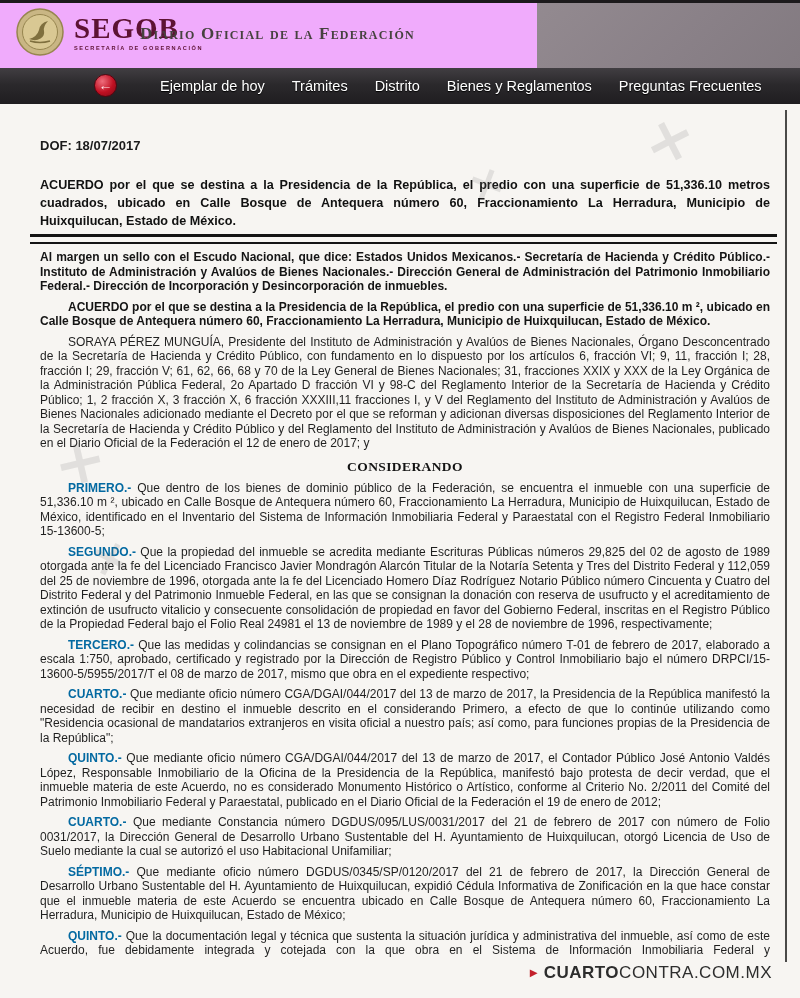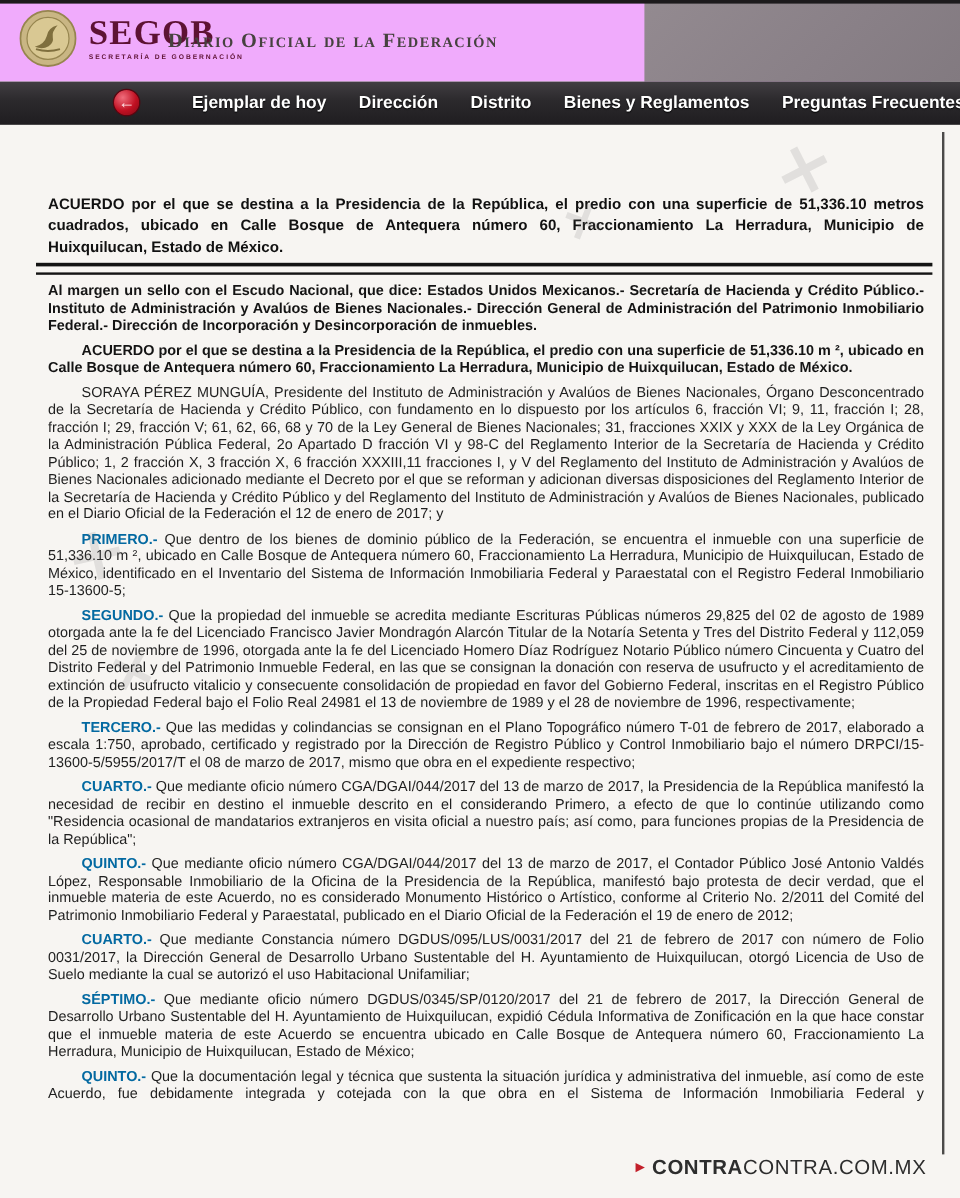--- a/index.html
+++ b/index.html
@@ -23,21 +23,21 @@
   .brand { font-family:"Liberation Serif", serif; font-weight:bold; font-size:29px; letter-spacing:1px; color:#5d1233; line-height:30px; }
   .brand-sub { font-size:5.6px; font-weight:bold; letter-spacing:1.6px; color:#5d1233; margin-top:2px; }
   .site-title { position:absolute; top:24px; left:140px; font-family:"Liberation Serif", serif; font-variant:small-caps; font-size:17px; letter-spacing:1.2px; color:#46423f; font-weight:600; }
 
   
   .navbar { position:absolute; top:68px; left:0; width:800px; height:36px; background:linear-gradient(#413e42 0%, #2b292c 45%, #1f1d20 100%); z-index:3; overflow:hidden; }
   .back-btn { position:absolute; left:94px; top:6px; width:23px; height:23px; border-radius:50%;
     background:radial-gradient(circle at 35% 30%, #ef6d7c, #c01022 55%, #7e0a16);
     border:1px solid #550610; color:#ffe2e6; font-size:14px; font-weight:bold; line-height:21px; text-align:center; cursor:pointer; }
   .nav-items { position:absolute; left:160px; top:0; height:36px; display:flex; gap:27px; align-items:center; white-space:nowrap; }
-  .nav-item { color:#ffffff; font-weight:bold; font-size:14.5px; text-shadow:0 1px 1px #000; cursor:pointer; }
+  .nav-item { color:#ffffff; font-weight:normal; font-size:14.5px; text-shadow:0 1px 1px #000; cursor:pointer; }
 
   
   .doc { position:absolute; top:104px; left:0; width:800px; height:894px; background:#f7f5f2; overflow:hidden; }
   .doc-edge { position:absolute; top:6px; right:13px; width:2px; height:852px; background:#4b4a49; }
   .doc-inner { padding:34px 30px 0 40px; }
 
   .dof-date { font-weight:bold; font-size:13px; color:#1b1b1b; }
 
   .headline { margin-top:23px; font-weight:bold; font-size:12.6px; line-height:18px; text-align:justify; color:#111; }
 
@@ -83,61 +83,63 @@
   </div>
   <div class="site-title">Diario Oficial de la Federación</div>
 </div>
 
 <div class="navbar">
   <div class="back-btn">
     <span>←</span>
   </div>
   <div class="nav-items">
     <span class="nav-item">Ejemplar de hoy</span>
-    <span class="nav-item">Dirección</span>
+    <span class="nav-item">Trámites</span>
     <span class="nav-item">Distrito</span>
     <span class="nav-item">Bienes y Reglamentos</span>
     <span class="nav-item">Preguntas Frecuentes</span>
   </div>
 </div>
 
 <div class="doc">
   <div class="doc-edge"></div>
 
   <span class="wm w1">✕</span>
   <span class="wm w2">✕</span>
   <span class="wm w3">✕</span>
   <span class="wm w4">✕</span>
 
   <div class="doc-inner">
+    <div class="dof-date">DOF: 18/07/2017</div>
 
     <div class="headline">ACUERDO por el que se destina a la Presidencia de la República, el predio con una superficie de 51,336.10 metros cuadrados, ubicado en Calle Bosque de Antequera número 60, Fraccionamiento La Herradura, Municipio de Huixquilucan, Estado de México.</div>
 
     <div class="double-rule"></div>
 
     <p class="par bold">Al margen un sello con el Escudo Nacional, que dice: Estados Unidos Mexicanos.- Secretaría de Hacienda y Crédito Público.- Instituto de Administración y Avalúos de Bienes Nacionales.- Dirección General de Administración del Patrimonio Inmobiliario Federal.- Dirección de Incorporación y Desincorporación de inmuebles.</p>
 
     <p class="par bold indent">ACUERDO por el que se destina a la Presidencia de la República, el predio con una superficie de 51,336.10 m ², ubicado en Calle Bosque de Antequera número 60, Fraccionamiento La Herradura, Municipio de Huixquilucan, Estado de México.</p>
 
     <p class="par indent">SORAYA PÉREZ MUNGUÍA, Presidente del Instituto de Administración y Avalúos de Bienes Nacionales, Órgano Desconcentrado de la Secretaría de Hacienda y Crédito Público, con fundamento en lo dispuesto por los artículos 6, fracción VI; 9, 11, fracción I; 28, fracción I; 29, fracción V; 61, 62, 66, 68 y 70 de la Ley General de Bienes Nacionales; 31, fracciones XXIX y XXX de la Ley Orgánica de la Administración Pública Federal, 2o Apartado D fracción VI y 98-C del Reglamento Interior de la Secretaría de Hacienda y Crédito Público; 1, 2 fracción X, 3 fracción X, 6 fracción XXXIII,11 fracciones I, y V del Reglamento del Instituto de Administración y Avalúos de Bienes Nacionales adicionado mediante el Decreto por el que se reforman y adicionan diversas disposiciones del Reglamento Interior de la Secretaría de Hacienda y Crédito Público y del Reglamento del Instituto de Administración y Avalúos de Bienes Nacionales, publicado en el Diario Oficial de la Federación el 12 de enero de 2017; y</p>
 
+    <div class="considerando">CONSIDERANDO</div>
 
     <p class="par indent"><span class="lead">PRIMERO.-</span><span> Que dentro de los bienes de dominio público de la Federación, se encuentra el inmueble con una superficie de 51,336.10 m ², ubicado en Calle Bosque de Antequera número 60, Fraccionamiento La Herradura, Municipio de Huixquilucan, Estado de México, identificado en el Inventario del Sistema de Información Inmobiliaria Federal y Paraestatal con el Registro Federal Inmobiliario 15-13600-5;</span></p>
 
     <p class="par indent"><span class="lead">SEGUNDO.-</span><span> Que la propiedad del inmueble se acredita mediante Escrituras Públicas números 29,825 del 02 de agosto de 1989 otorgada ante la fe del Licenciado Francisco Javier Mondragón Alarcón Titular de la Notaría Setenta y Tres del Distrito Federal y 112,059 del 25 de noviembre de 1996, otorgada ante la fe del Licenciado Homero Díaz Rodríguez Notario Público número Cincuenta y Cuatro del Distrito Federal y del Patrimonio Inmueble Federal, en las que se consignan la donación con reserva de usufructo y el acreditamiento de extinción de usufructo vitalicio y consecuente consolidación de propiedad en favor del Gobierno Federal, inscritas en el Registro Público de la Propiedad Federal bajo el Folio Real 24981 el 13 de noviembre de 1989 y el 28 de noviembre de 1996, respectivamente;</span></p>
 
     <p class="par indent"><span class="lead">TERCERO.-</span><span> Que las medidas y colindancias se consignan en el Plano Topográfico número T-01 de febrero de 2017, elaborado a escala 1:750, aprobado, certificado y registrado por la Dirección de Registro Público y Control Inmobiliario bajo el número DRPCI/15-13600-5/5955/2017/T el 08 de marzo de 2017, mismo que obra en el expediente respectivo;</span></p>
 
     <p class="par indent"><span class="lead">CUARTO.-</span><span> Que mediante oficio número CGA/DGAI/044/2017 del 13 de marzo de 2017, la Presidencia de la República manifestó la necesidad de recibir en destino el inmueble descrito en el considerando Primero, a efecto de que lo continúe utilizando como "Residencia ocasional de mandatarios extranjeros en visita oficial a nuestro país; así como, para funciones propias de la Presidencia de la República";</span></p>
 
     <p class="par indent"><span class="lead">QUINTO.-</span><span> Que mediante oficio número CGA/DGAI/044/2017 del 13 de marzo de 2017, el Contador Público José Antonio Valdés López, Responsable Inmobiliario de la Oficina de la Presidencia de la República, manifestó bajo protesta de decir verdad, que el inmueble materia de este Acuerdo, no es considerado Monumento Histórico o Artístico, conforme al Criterio No. 2/2011 del Comité del Patrimonio Inmobiliario Federal y Paraestatal, publicado en el Diario Oficial de la Federación el 19 de enero de 2012;</span></p>
 
     <p class="par indent"><span class="lead">CUARTO.-</span><span> Que mediante Constancia número DGDUS/095/LUS/0031/2017 del 21 de febrero de 2017 con número de Folio 0031/2017, la Dirección General de Desarrollo Urbano Sustentable del H. Ayuntamiento de Huixquilucan, otorgó Licencia de Uso de Suelo mediante la cual se autorizó el uso Habitacional Unifamiliar;</span></p>
 
     <p class="par indent"><span class="lead">SÉPTIMO.-</span><span> Que mediante oficio número DGDUS/0345/SP/0120/2017 del 21 de febrero de 2017, la Dirección General de Desarrollo Urbano Sustentable del H. Ayuntamiento de Huixquilucan, expidió Cédula Informativa de Zonificación en la que hace constar que el inmueble materia de este Acuerdo se encuentra ubicado en Calle Bosque de Antequera número 60, Fraccionamiento La Herradura, Municipio de Huixquilucan, Estado de México;</span></p>
 
     <p class="par indent last-justify"><span class="lead">QUINTO.-</span><span> Que la documentación legal y técnica que sustenta la situación jurídica y administrativa del inmueble, así como de este Acuerdo, fue debidamente integrada y cotejada con la que obra en el Sistema de Información Inmobiliaria Federal y</span></p>
   </div>
 </div>
 
 <div class="source">
-  <span class="marker">►</span><span class="bold">CONTRA</span><span>CONTRA.COM.MX</span>
+  <span class="marker">►</span><span class="bold">CUARTO</span><span>CONTRA.COM.MX</span>
 </div>
 
 </body></html>

